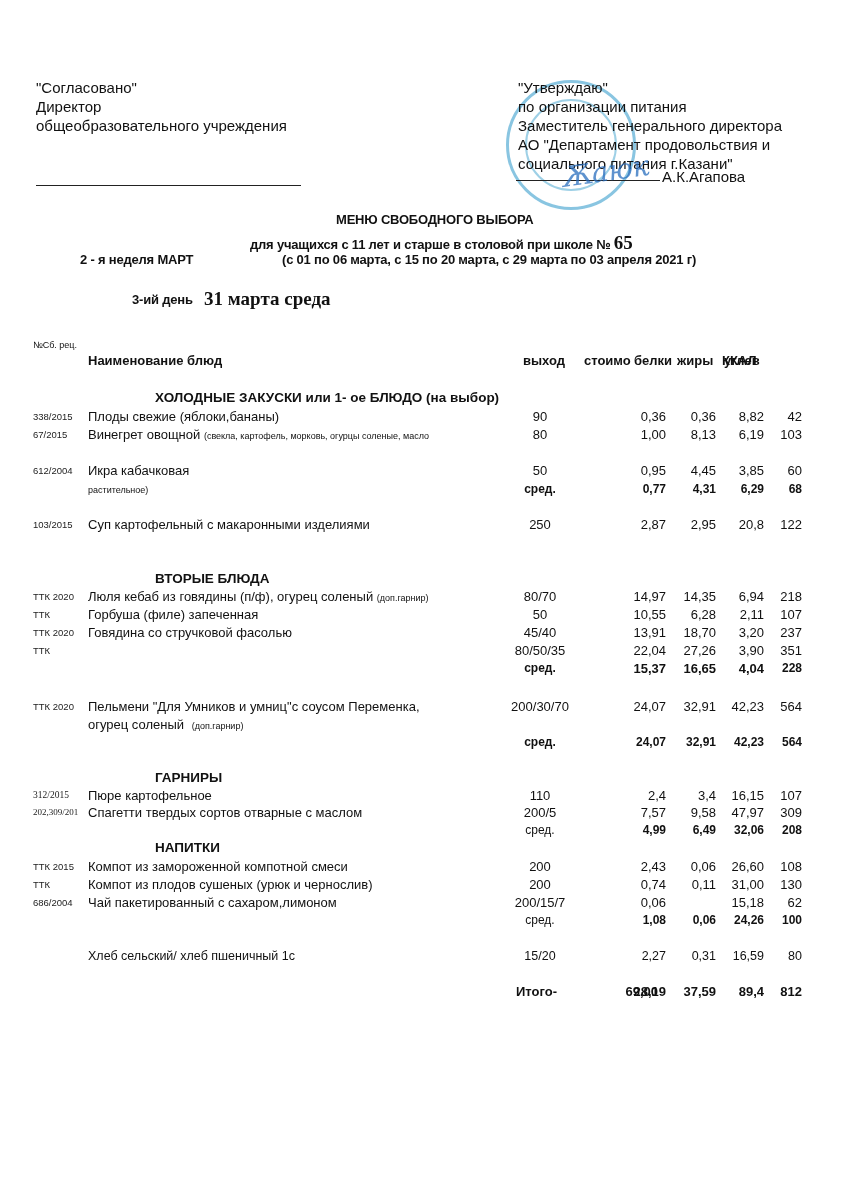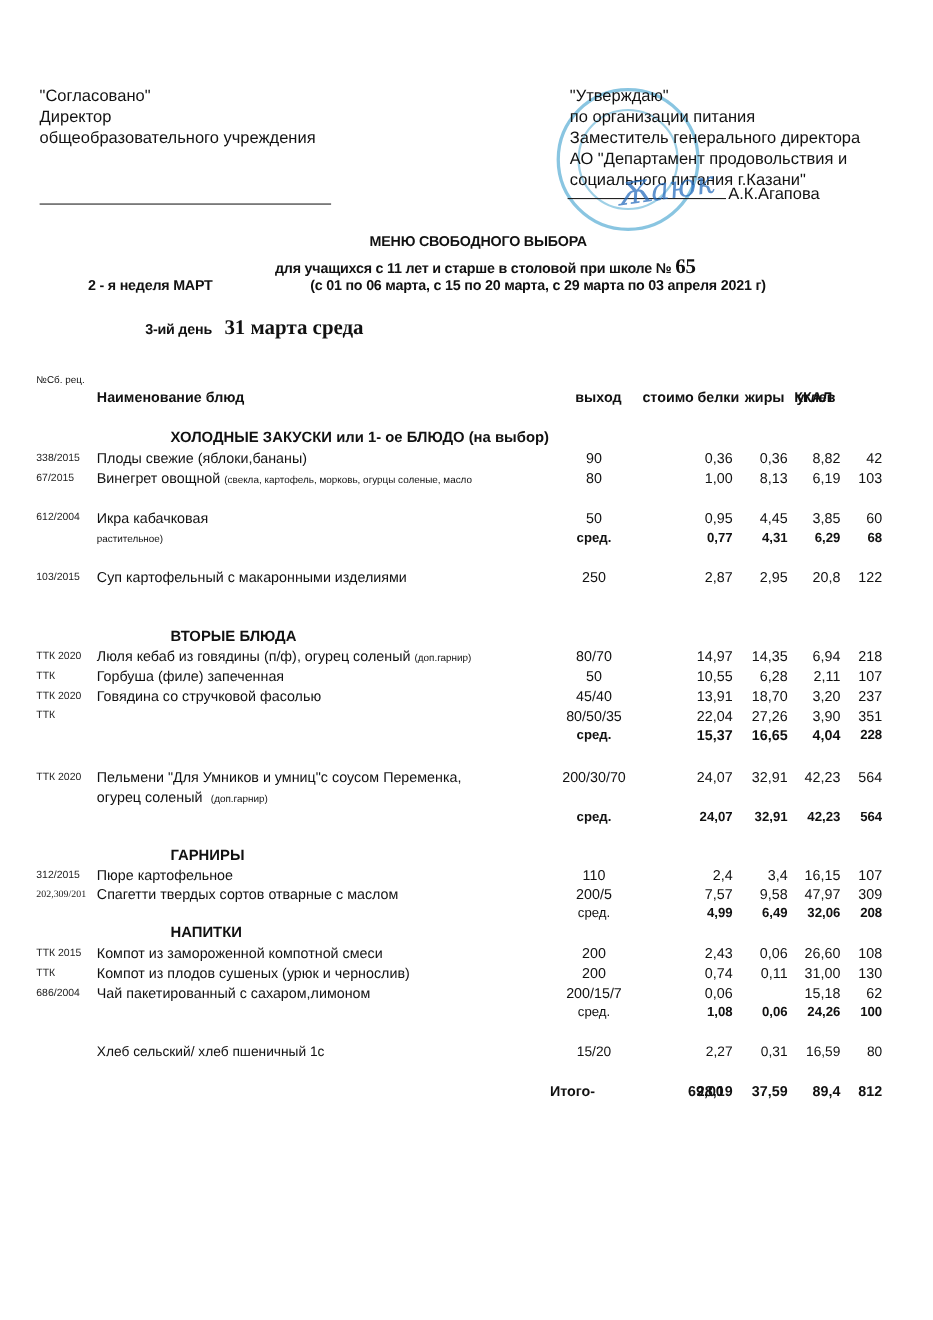--- a/index.html
+++ b/index.html
@@ -180,21 +180,21 @@
 <div class="row avg" style="top:735px;">
   <span class="yield">сред.</span>
   <span class="num c-prot">24,07</span>
   <span class="num c-fat">32,91</span>
   <span class="num c-carb">42,23</span>
   <span class="num c-kcal">564</span>
 </div>
 
 <div class="section-title" style="top:770px;">ГАРНИРЫ</div>
 <div class="row" style="top:788px;">
-  <span class="code" style="font-family:Liberation Sans, sans-serif;">312/2015</span>
+  <span class="code" style="font-family:Liberation Serif, serif;">312/2015</span>
   <span class="name">Пюре картофельное</span>
   <span class="yield">110</span>
   <span class="num c-prot">2,4</span>
   <span class="num c-fat">3,4</span>
   <span class="num c-carb">16,15</span>
   <span class="num c-kcal">107</span>
 </div>
 <div class="row" style="top:805px;">
   <span class="code" style="font-family:'Liberation Serif',serif; font-size:9px;">202,309/201</span>
   <span class="name">Спагетти твердых сортов отварные с маслом</span>
@@ -251,19 +251,19 @@
 <div class="row" style="top:949px; font-size:12.5px;">
   <span class="name">Хлеб сельский/ хлеб пшеничный 1с</span>
   <span class="yield">15/20</span>
   <span class="num c-prot">2,27</span>
   <span class="num c-fat">0,31</span>
   <span class="num c-carb">16,59</span>
   <span class="num c-kcal">80</span>
 </div>
 
 <div class="row" style="top:984px; font-weight:bold; font-size:13px;">
-  <span class="abs" style="left:500px;">Итого-</span>
+  <span class="abs" style="left:516px;">Итого-</span>
   <span class="num" style="left:558px; width:100px;">69,00</span>
   <span class="num c-prot">28,19</span>
   <span class="num c-fat">37,59</span>
   <span class="num c-carb">89,4</span>
   <span class="num c-kcal">812</span>
 </div>
 
 </body></html>

